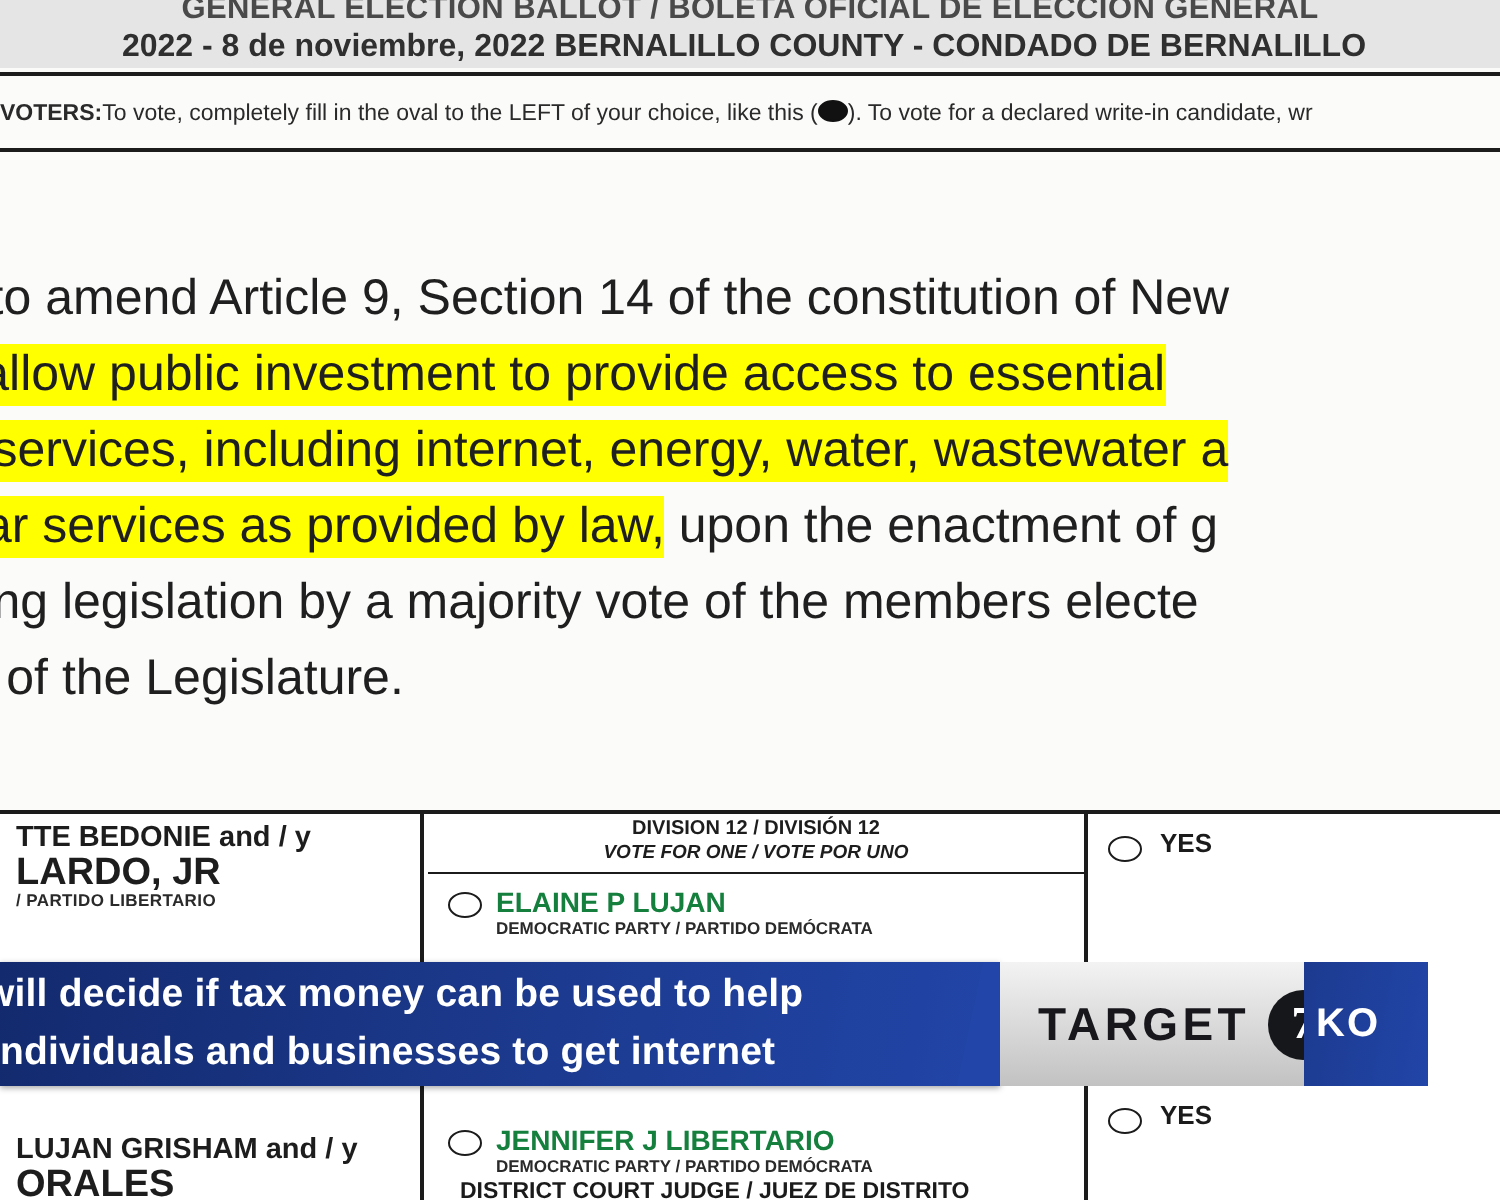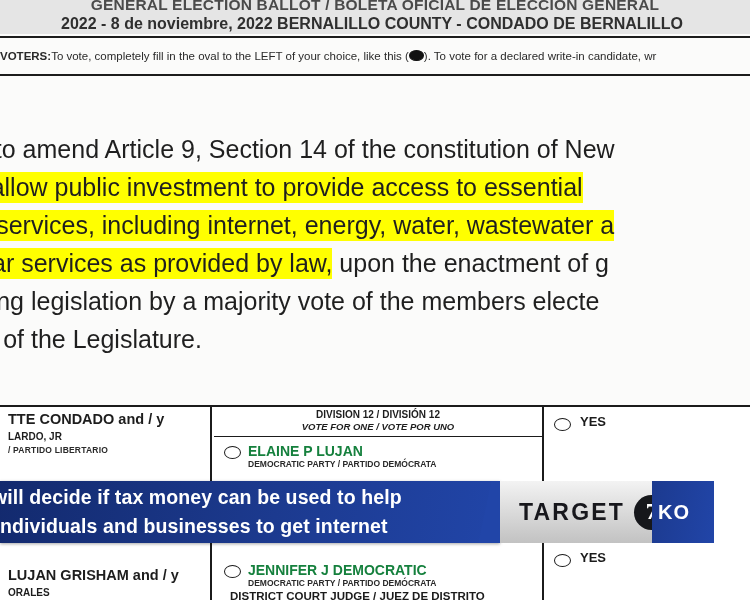--- a/index.html
+++ b/index.html
@@ -149,21 +149,21 @@
     padding: 4px 6px 2px 8px;
   }
   .cand-name {
     font-size: 14.5px;
     font-weight: bold;
     color: #1d1d1d;
     white-space: nowrap;
     line-height: 17px;
   }
   .cand-name2 {
-    font-size: 10px;
+    font-size: 19px;
     font-weight: bold;
     color: #1d1d1d;
     white-space: nowrap;
     line-height: 17px;
   }
   .cand-party {
     font-size: 8.5px;
     font-weight: bold;
     color: #2a2a2a;
     white-space: nowrap;
@@ -378,21 +378,21 @@
     </div>
     <div class="ln">
       <span>ouse of the Legislature.</span>
     </div>
   </div>
 
   <div class="ballot-lower">
 
     <div class="col col-left">
       <div class="cand-block">
-        <div class="cand-name">TTE CONDADO and / y</div>
+        <div class="cand-name">TTE BEDONIE and / y</div>
         <div class="cand-name2">LARDO, JR</div>
         <div class="cand-party">/ PARTIDO LIBERTARIO</div>
       </div>
       <div style="height:106px"></div>
       <div class="cand-block">
         <div class="cand-name">LUJAN GRISHAM and / y</div>
         <div class="cand-name2">ORALES</div>
       </div>
     </div>
 
@@ -403,21 +403,21 @@
       <div class="option-row">
         <span class="oval"></span>
         <div class="opt-name">ELAINE P LUJAN</div>
         <div class="opt-party">DEMOCRATIC PARTY / PARTIDO DEMÓCRATA</div>
       </div>
 
       <div style="height:83px"></div>
 
       <div class="option-row">
         <span class="oval"></span>
-        <div class="opt-name">JENNIFER J DEMOCRATIC</div>
+        <div class="opt-name">JENNIFER J LIBERTARIO</div>
         <div class="opt-party">DEMOCRATIC PARTY / PARTIDO DEMÓCRATA</div>
       </div>
     </div>
 
     <div class="col col-right">
       <div class="yn-row">
         <span class="oval"></span>
         <div class="yn-label">YES</div>
       </div>
       <div style="height:110px"></div>

